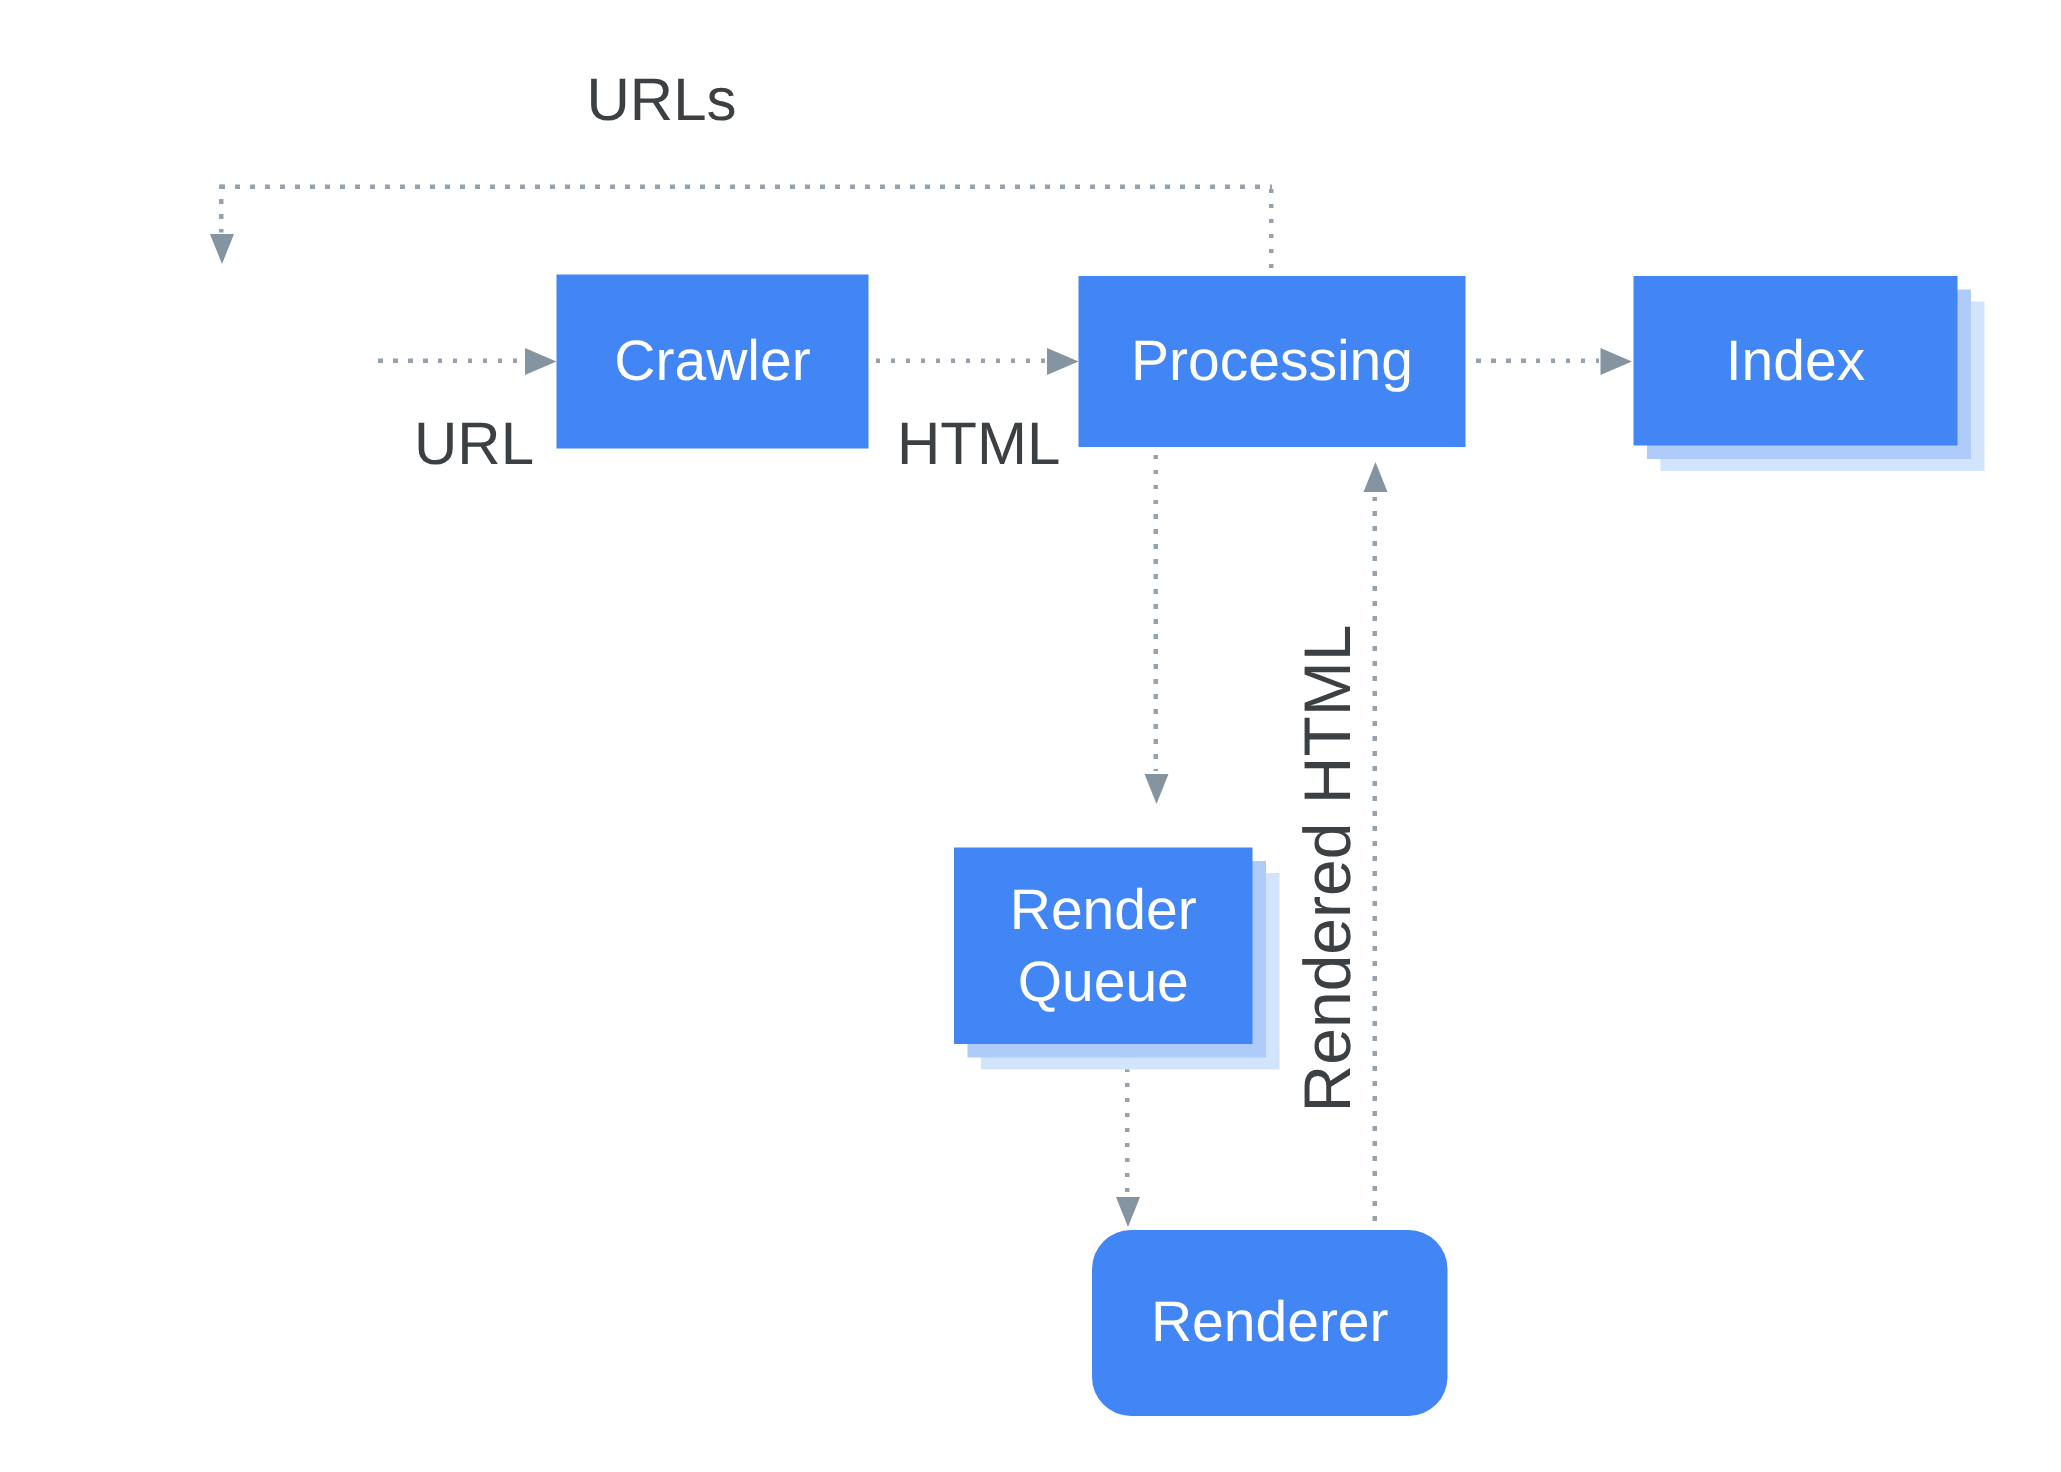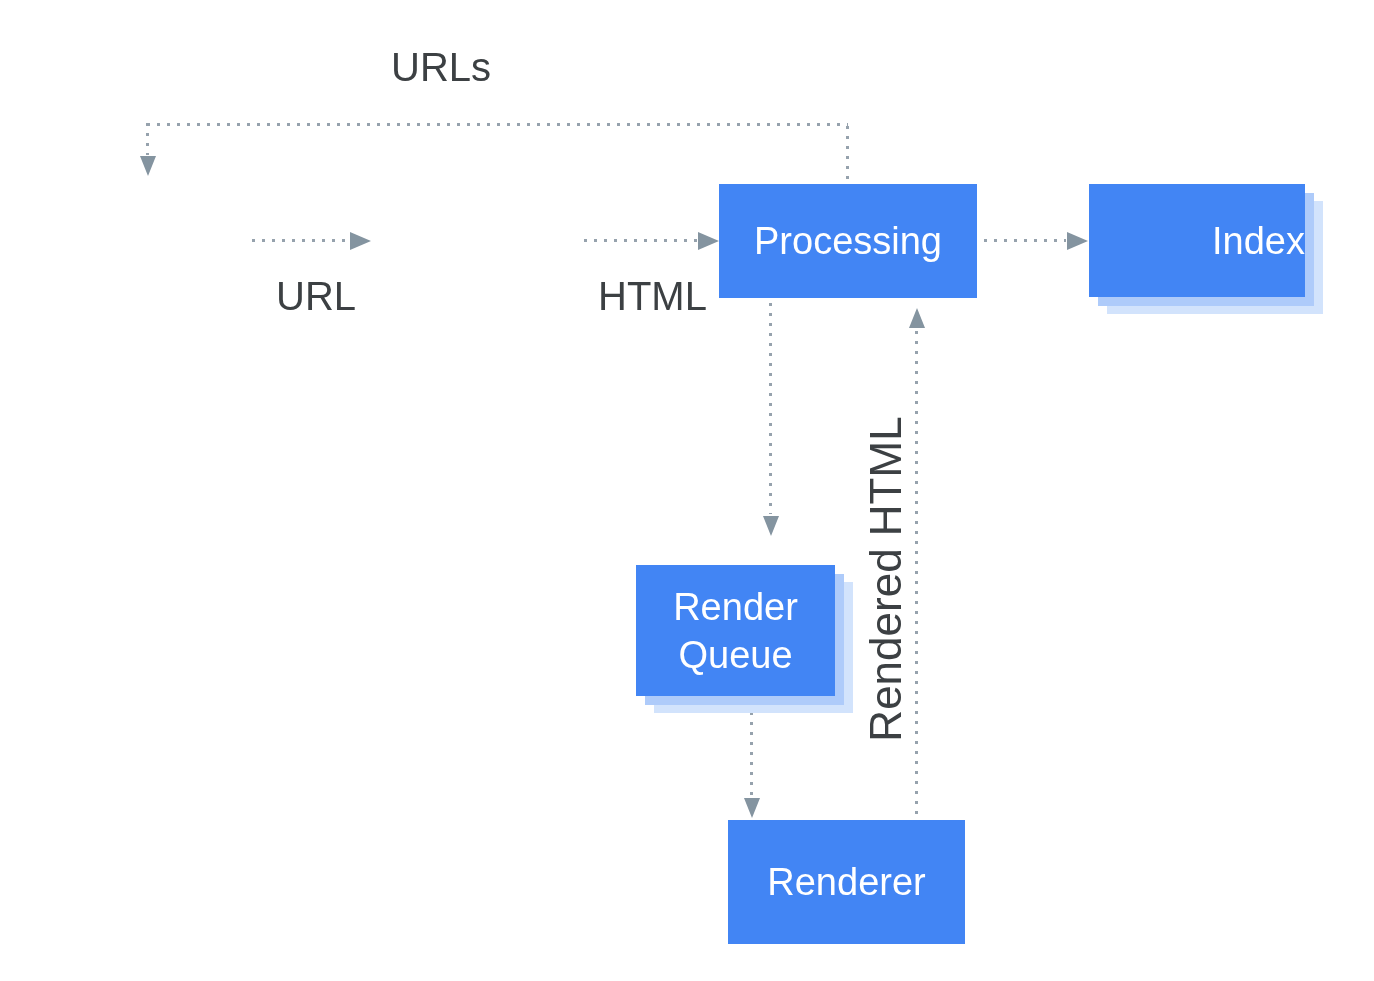--- a/index.html
+++ b/index.html
@@ -73,30 +73,33 @@
 
   <div class="vline" style="left:915px;top:319px;height:487px;"></div>
   <div class="arr up" style="left:909px;top:296px;"></div>
 
   <div class="lbl" style="left:391px;top:33px;">URLs</div>
   <div class="lbl" style="left:276px;top:262px;">URL</div>
   <div class="lbl" style="left:598px;top:262px;">HTML</div>
   <div class="lbl vertical" style="left:886px;top:567px;">Rendered HTML</div>
 
 
+  <div class="node" style="left:371px;top:171px;width:208px;height:116px;">
+    <span>Crawler</span>
+  </div>
 
   <div class="node" style="left:719px;top:172px;width:258px;height:114px;">
     <span>Processing</span>
   </div>
 
-  <div class="node shadowed" style="left:1089px;top:172px;width:216px;height:113px;justify-content:flex-end;">
+  <div class="node shadowed" style="left:1089px;top:172px;width:216px;height:113px;">
     <span>Index</span>
   </div>
 
   <div class="node shadowed" style="left:636px;top:553px;width:199px;height:131px;padding:0 25px;box-sizing:border-box;">
     <span>Render Queue</span>
   </div>
 
-  <div class="node" style="left:728px;top:808px;width:237px;height:124px;">
+  <div class="node" style="left:728px;top:808px;width:237px;height:124px;border-radius:26px;">
     <span>Renderer</span>
   </div>
 
 </div>
 
 </body></html>

